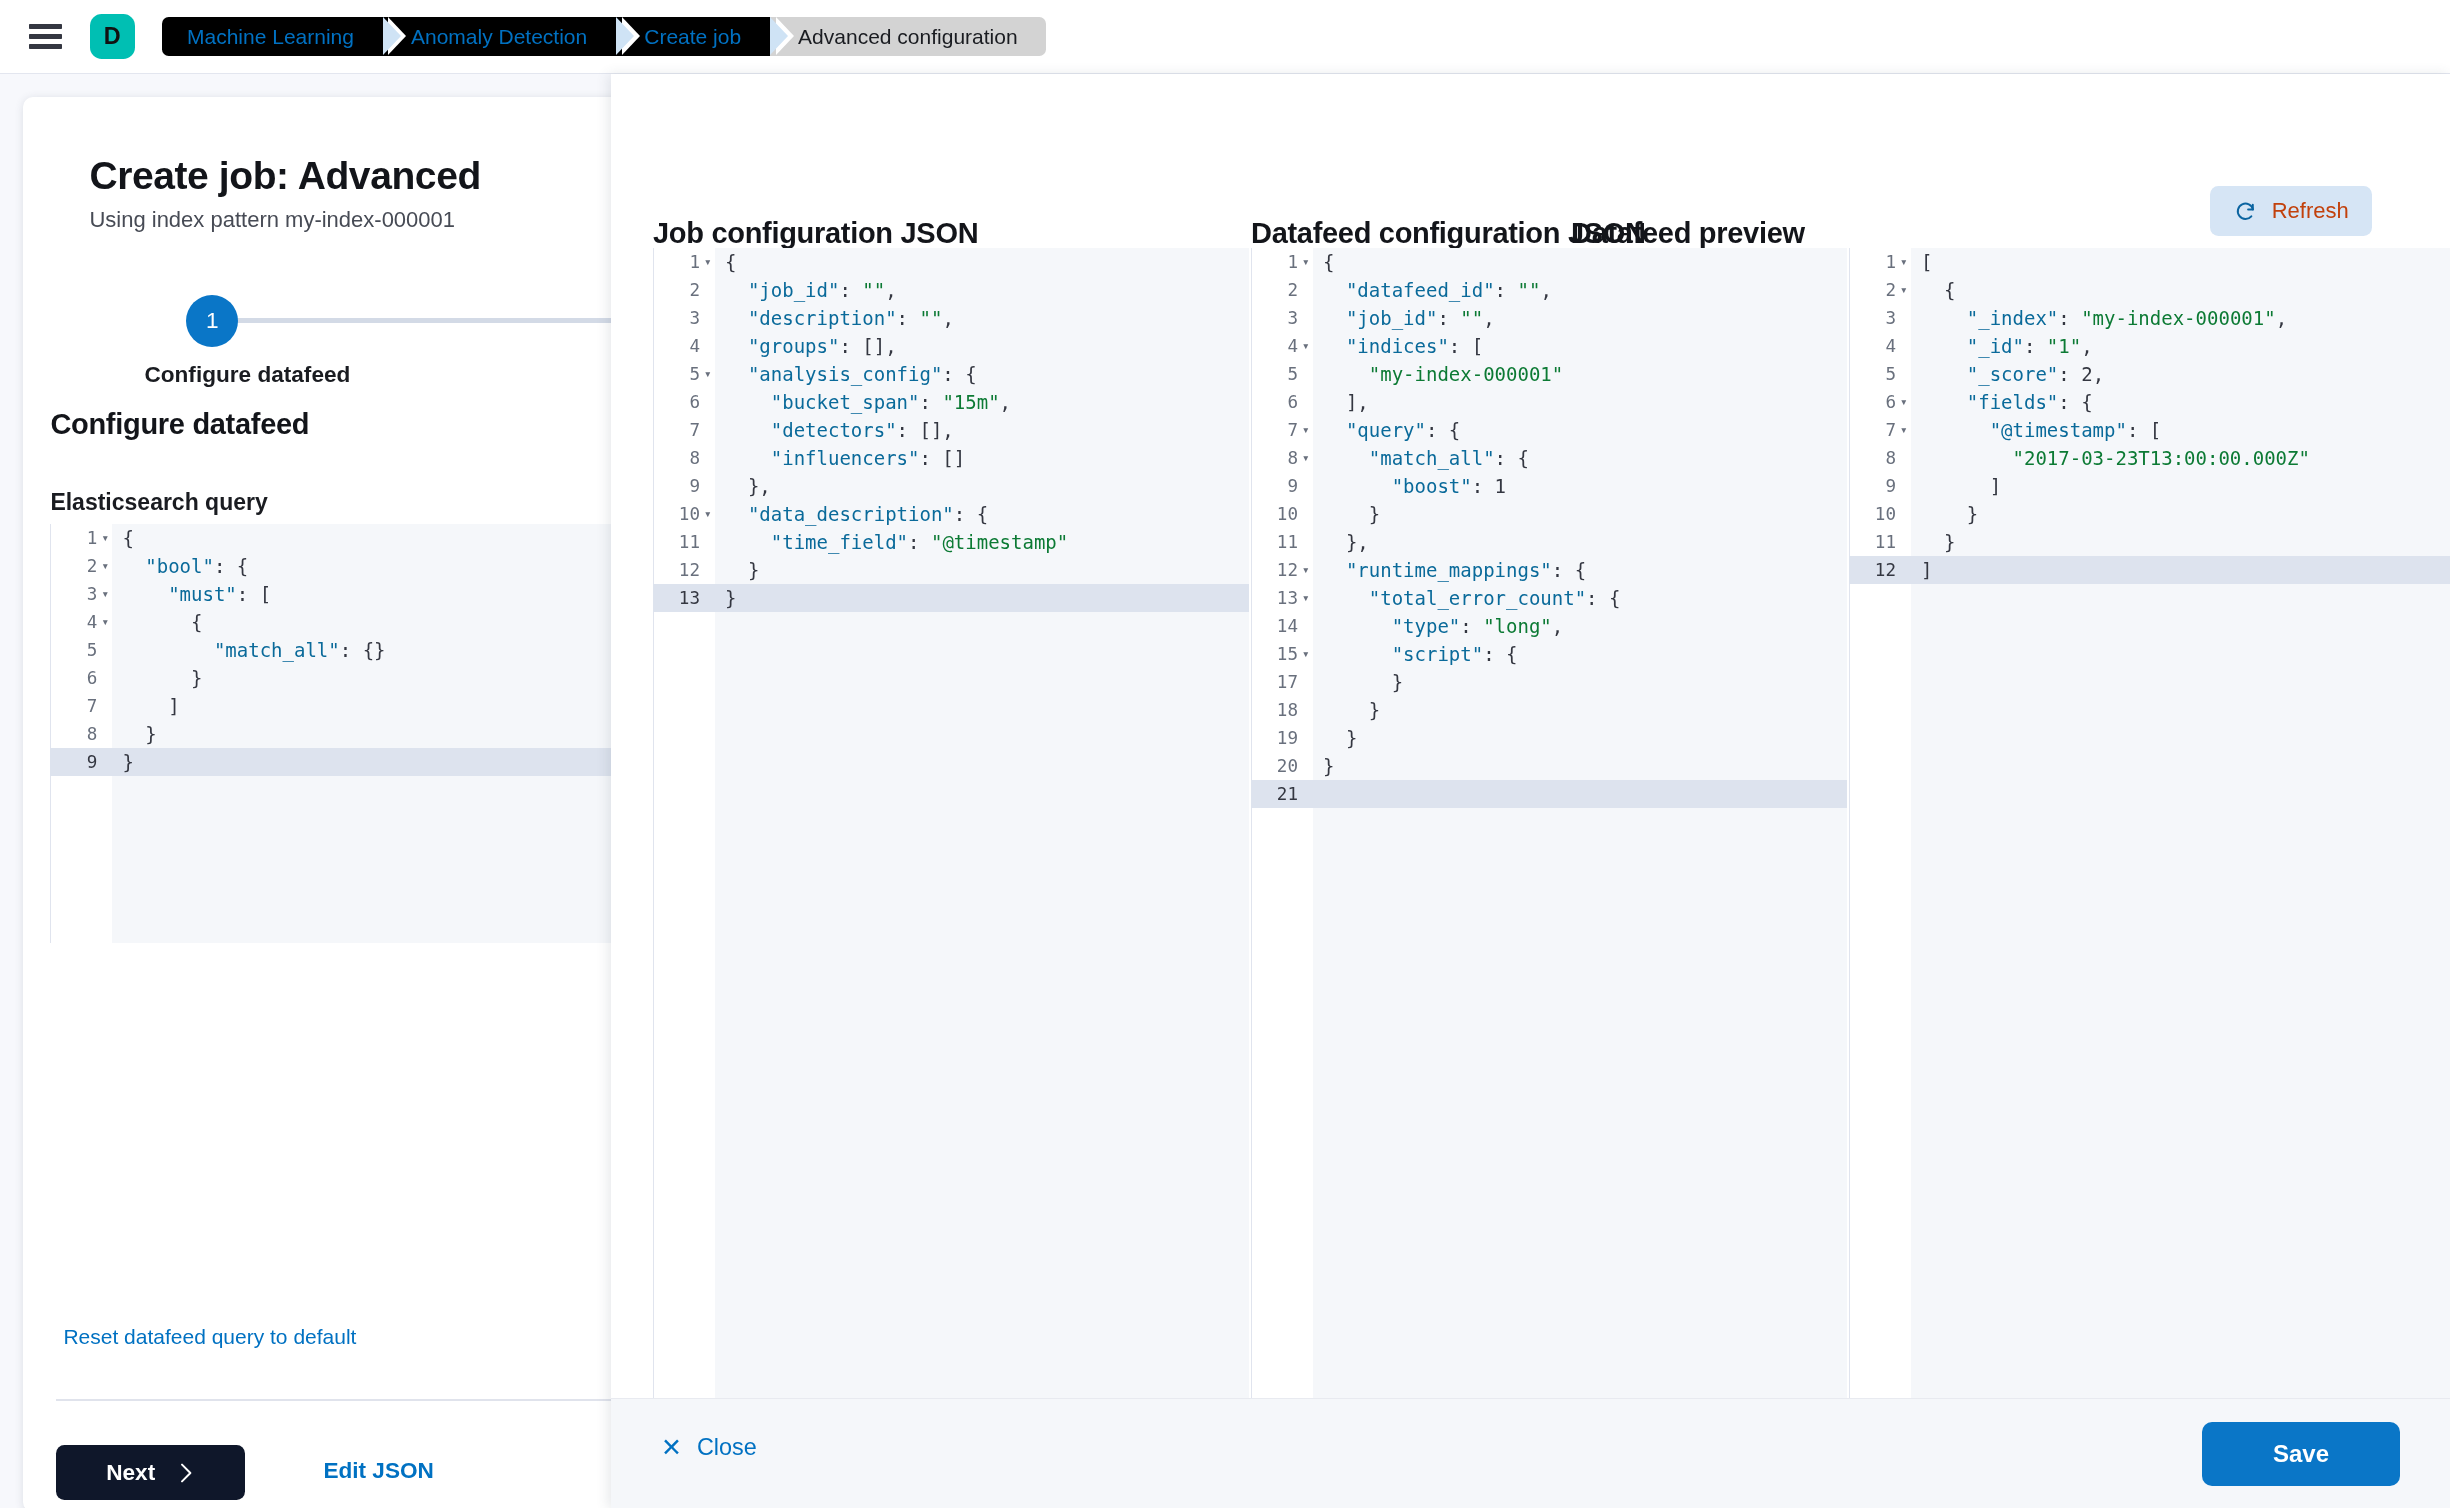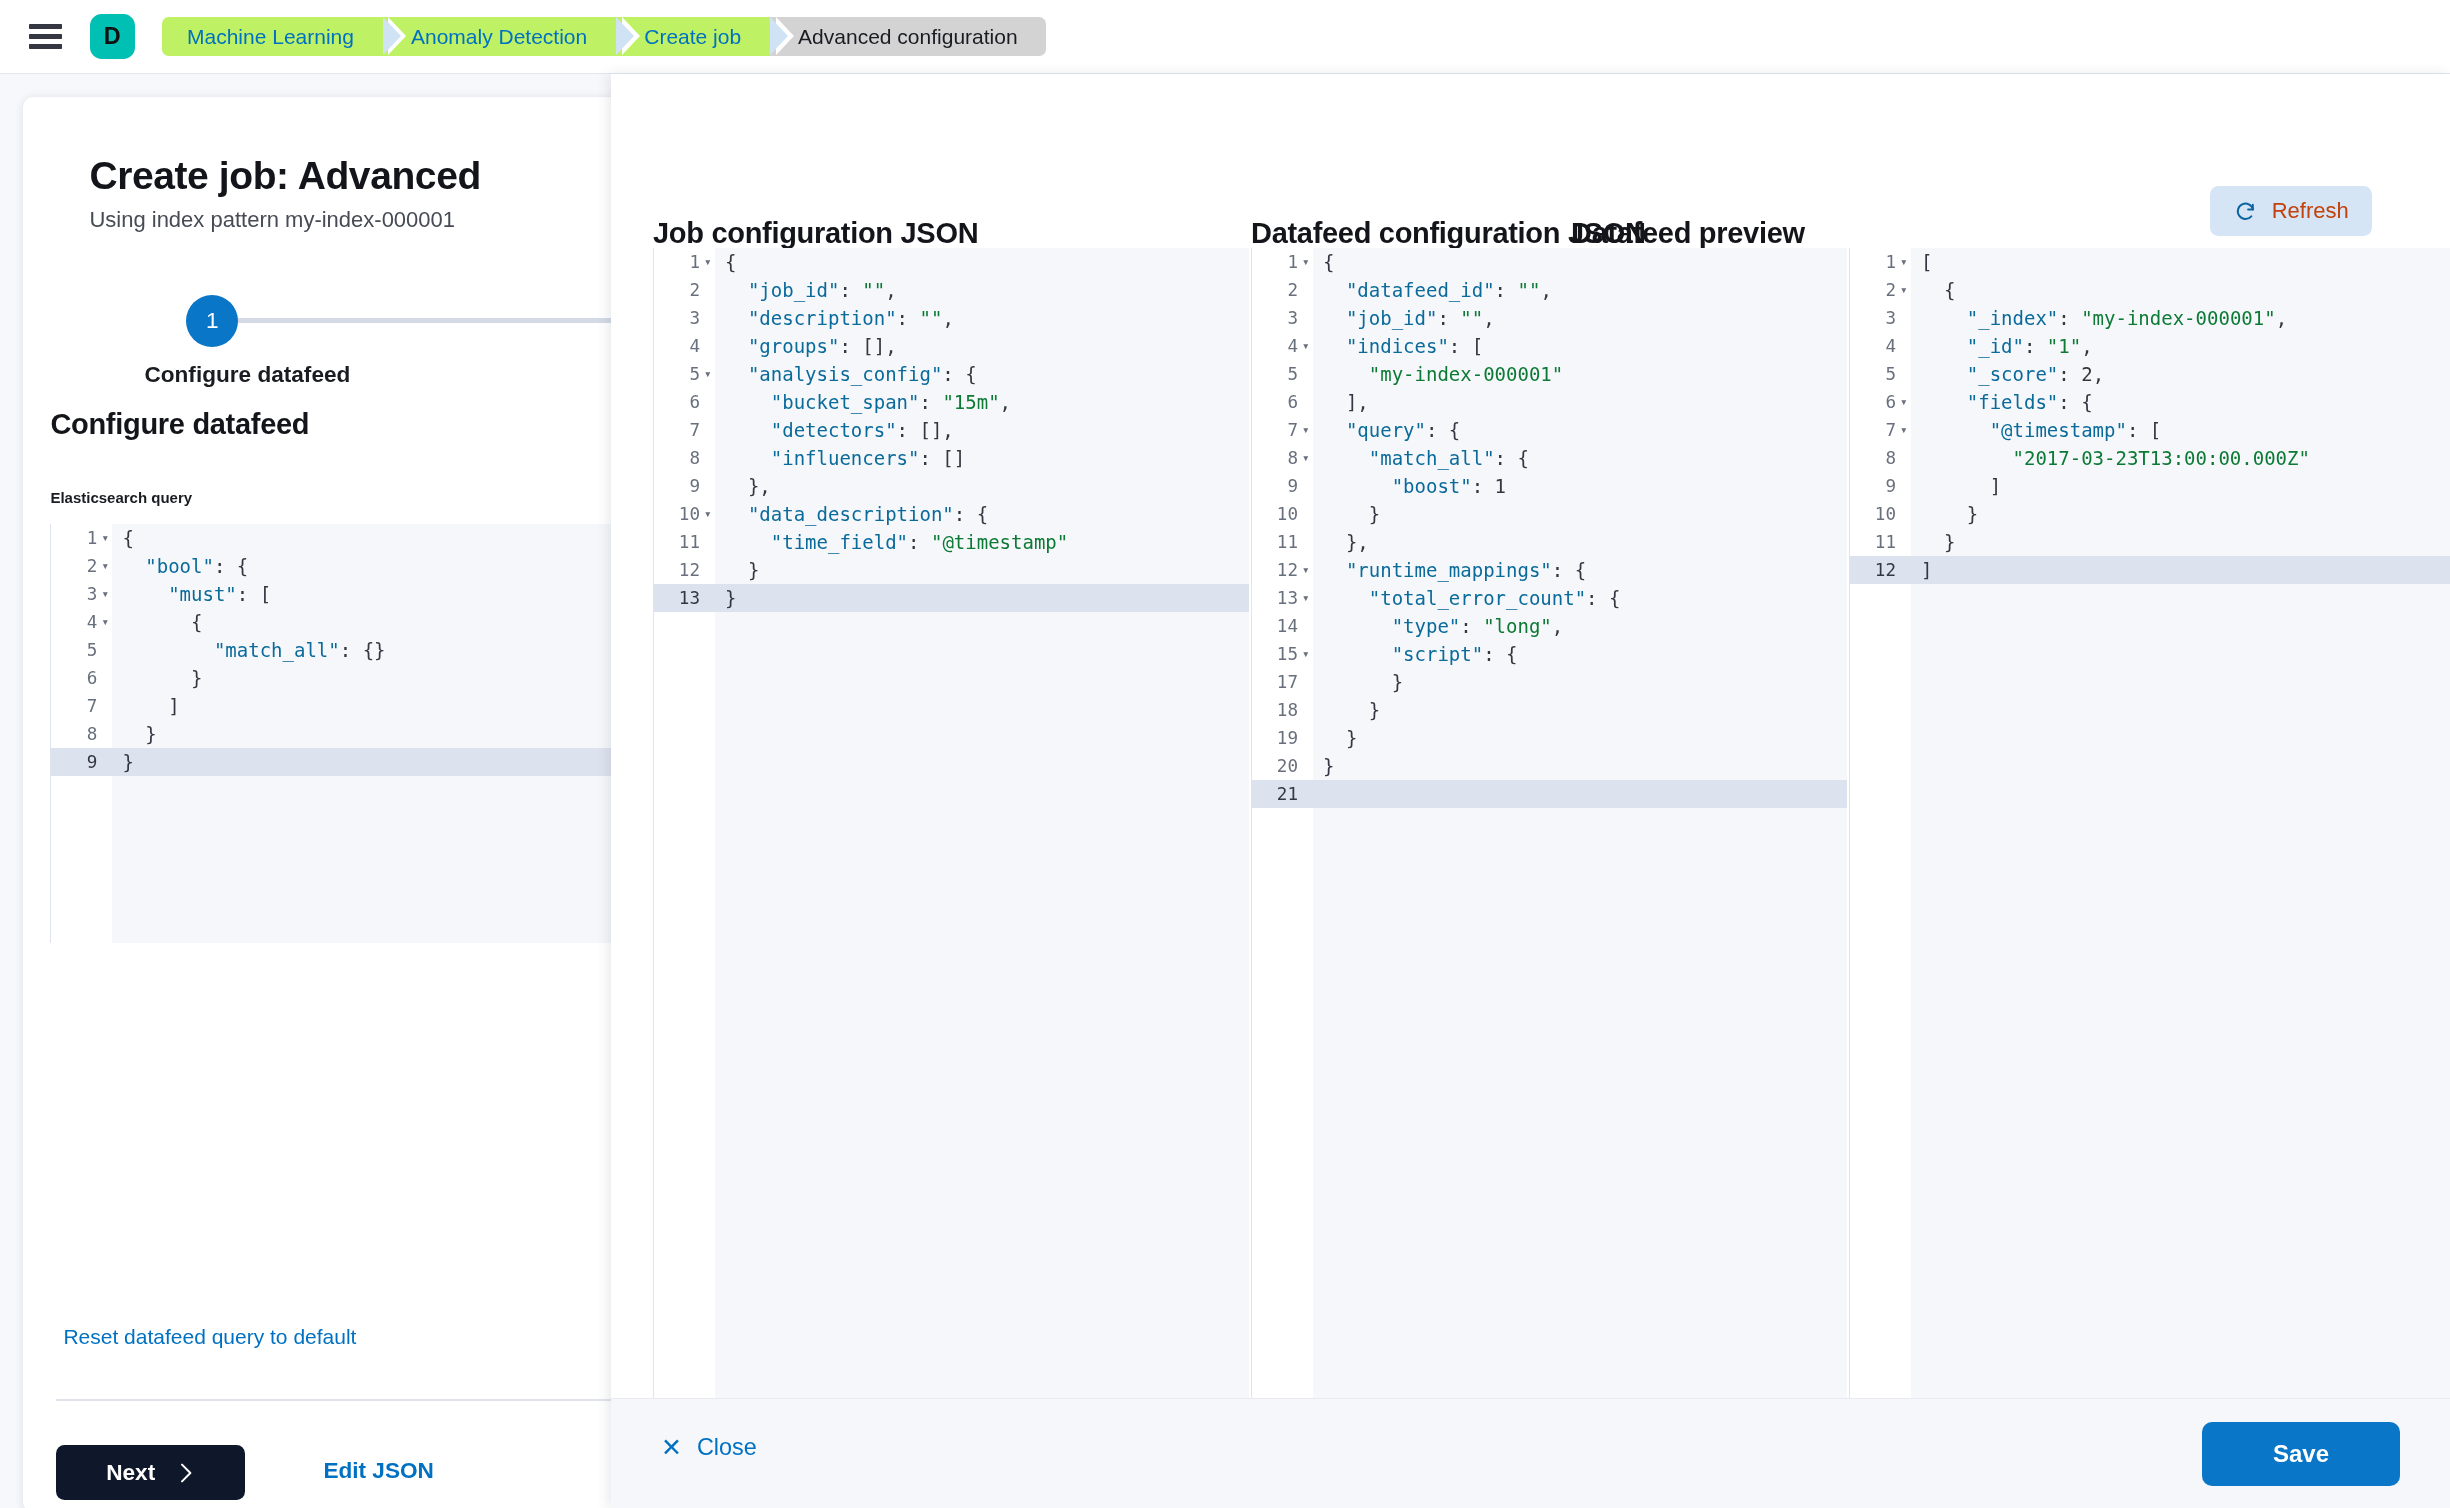--- a/index.html
+++ b/index.html
@@ -38,21 +38,21 @@
     margin-left: 27px;
     display: flex; align-items: center; height: 39px;
   }
   .crumb {
     position: relative;
     height: 39px;
     display: flex; align-items: center;
     padding: 0 28.5px 0 28.5px;
     font-size: 21px;
     color: #0071c2;
-    background: #bef264;
+    background: #000000;
     white-space: nowrap;
   }
   .crumb:first-child { border-radius: 6.7px 0 0 6.7px; padding-left: 25px; }
   .crumb:last-child  { border-radius: 0 6.7px 6.7px 0; }
   .crumb:not(:last-child)::after {
     content:""; position:absolute; right:-18.4px; top:0;
     width:0; height:0; z-index: 3;
     border-top: 19px solid transparent;
     border-bottom: 19px solid transparent;
     border-left: 18.4px solid #cfe3f5;
@@ -104,21 +104,21 @@
     position:absolute; left:0px; top:79px; width:394px;
     text-align:center; font-size:22.6px; font-weight:700; color:#1a1c21;
   }
 
   #section-title {
     position:absolute; left:27px; top:311px;
     font-size:29px; font-weight:700; color:#13151a; letter-spacing:-0.3px;
   }
   #query-label {
     position:absolute; left:27px; top:392px;
-    font-size:15px; font-weight:700; color:#1a1c21;
+    font-size:23px; font-weight:700; color:#1a1c21;
   }
 
   
   .editor {
     background:#f5f7fa;
     font-family: "DejaVu Sans Mono", monospace;
     font-size: 19px;
     line-height: 28px;
     position: relative;
     overflow: hidden;

